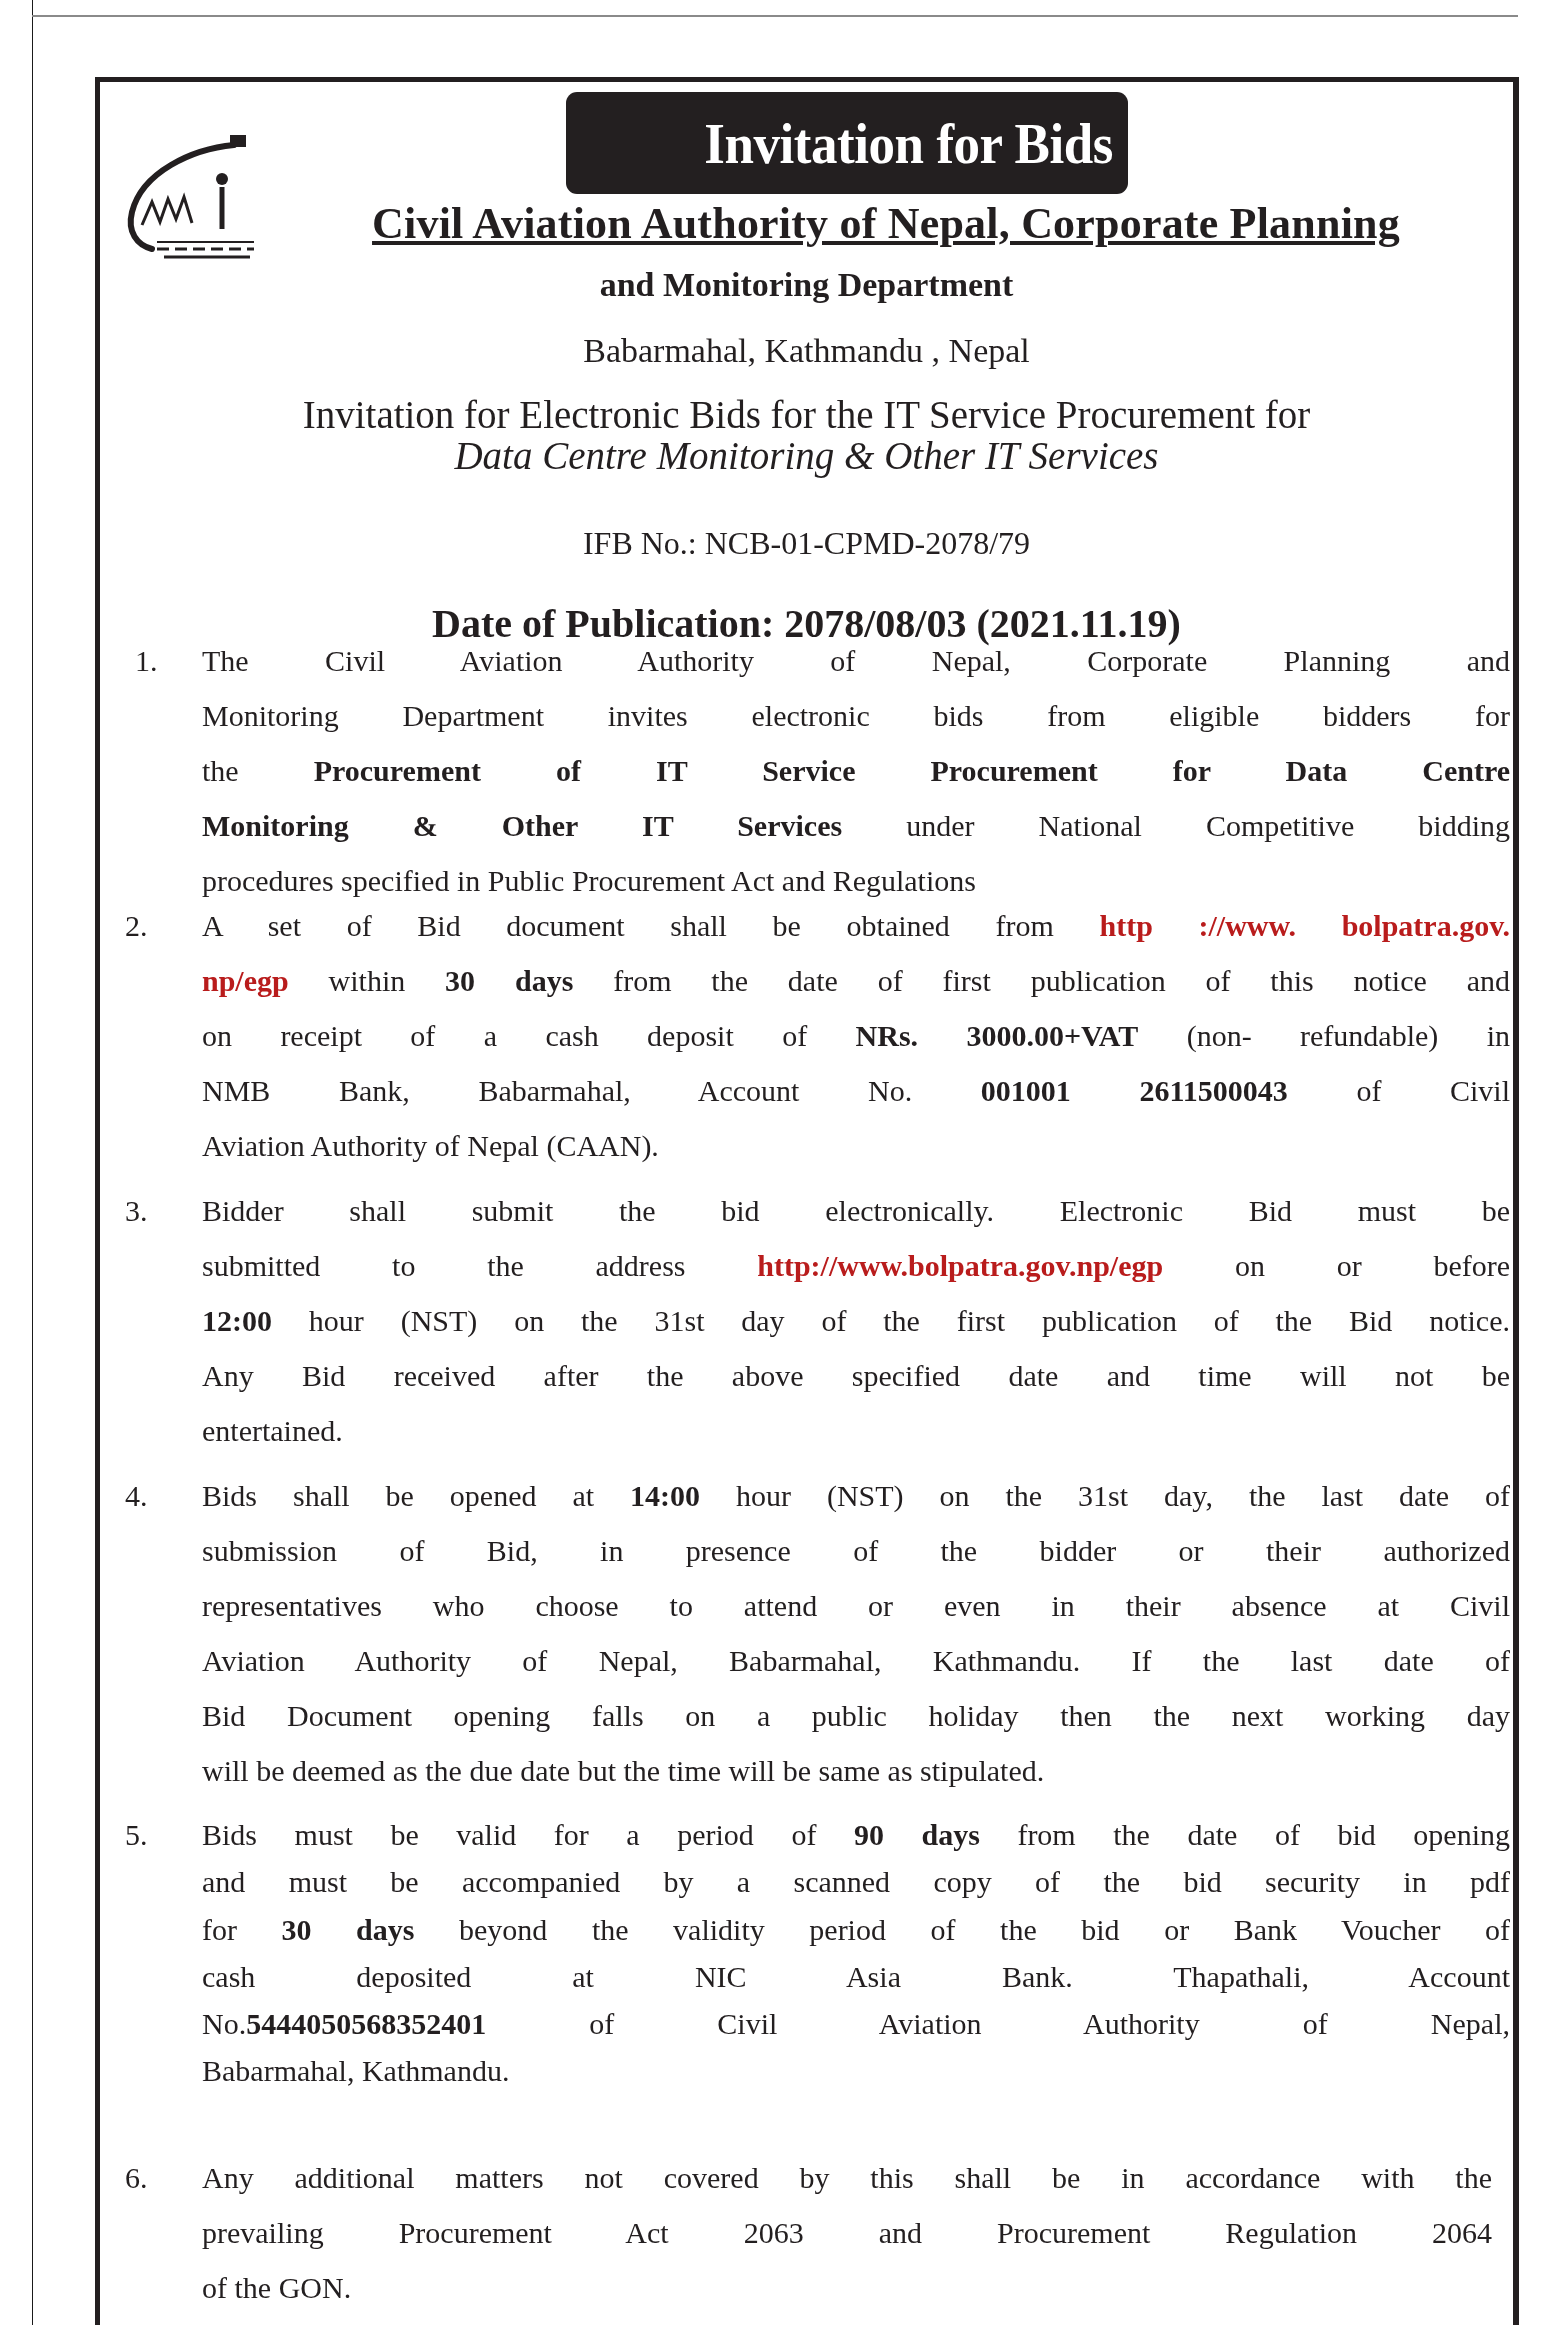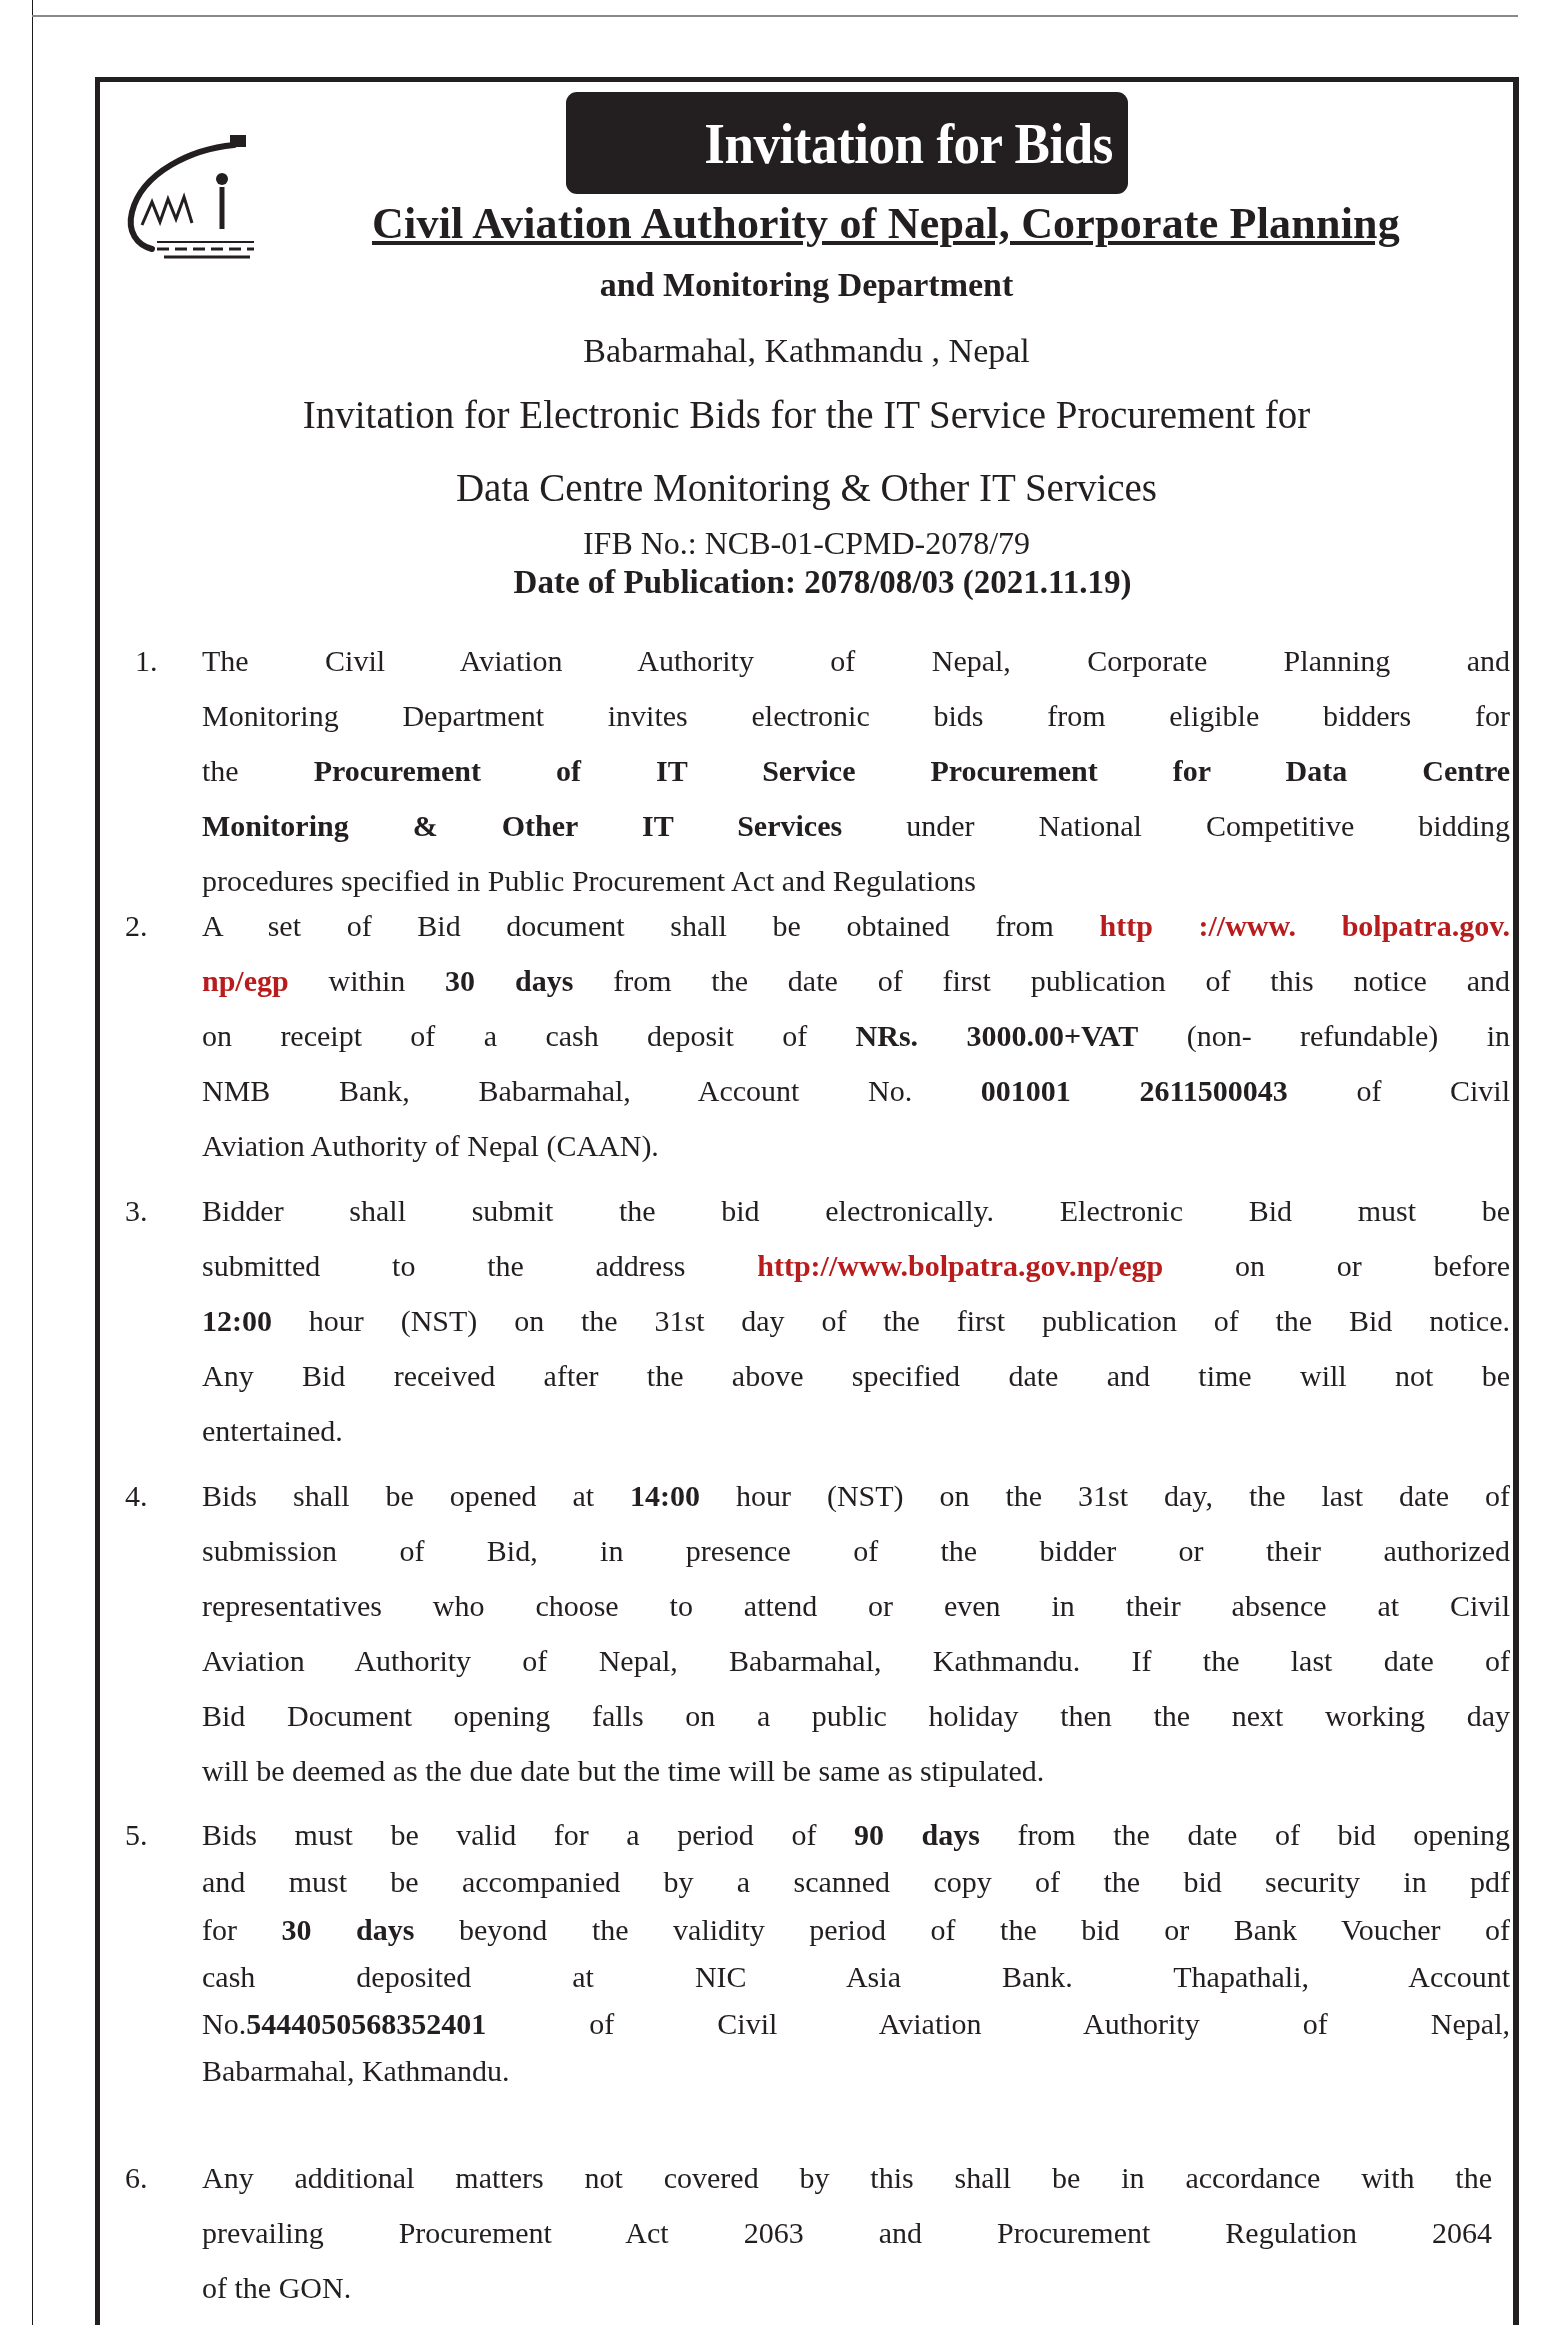--- a/index.html
+++ b/index.html
@@ -12,23 +12,23 @@
   .title-pill { position: absolute; left: 466px; top: 10px; width: 562px; height: 102px;
                 background: #231f20; border-radius: 11px; display: flex; align-items: center; justify-content: flex-end; }
   .title-pill span { color: #fff; font-weight: bold; font-size: 57px; letter-spacing: -0.5px;
                      transform: scaleX(0.93); display: inline-block; line-height: 1; }
   .logo { position: absolute; left: 22px; top: 45px; width: 140px; height: 135px; }
   .hdr { position: absolute; left: 0; width: 1413px; text-align: center; white-space: nowrap; line-height: 1; }
   .org1 { left: 162px; width: 1248px; top: 120px; font-weight: bold; font-size: 44px; letter-spacing: 0.2px; text-decoration: underline; }
   .org2 { top: 186px; font-weight: bold; font-size: 34px; }
   .addr { top: 252px; font-size: 34px; }
   .inv1 { top: 313px; font-size: 39px; }
-  .inv2 { top: 386px; font-size: 39px; }
+  .inv2 { top: 354px; font-size: 39px; font-style: italic; }
   .ifb  { top: 445px; font-size: 32px; }
-  .pubdate { top: 484px; font-size: 33px; font-weight: bold; margin-left: 16px; }
+  .pubdate { top: 522px; font-size: 40px; font-weight: bold; }
   .items { position: absolute; left: 0; top: 0; width: 1413px; }
   .item { position: absolute; left: 25px; width: 1385px; font-size: 30px; }
   .item .num { position: absolute; left: 0; top: 0; width: 70px; }
   .item .body { position: absolute; left: 77px; width: 1308px; text-align: justify; }
   .item .line { display: block; white-space: nowrap; text-align: justify; text-align-last: justify; height: 55px; line-height: 55px; }
   .item .line.last { text-align-last: left; }
   .item.tight .line { height: 47.3px; line-height: 47.3px; }
   .item .num { line-height: 55px; }
   .item.tight .num { line-height: 47.3px; }
   b { font-weight: bold; }

